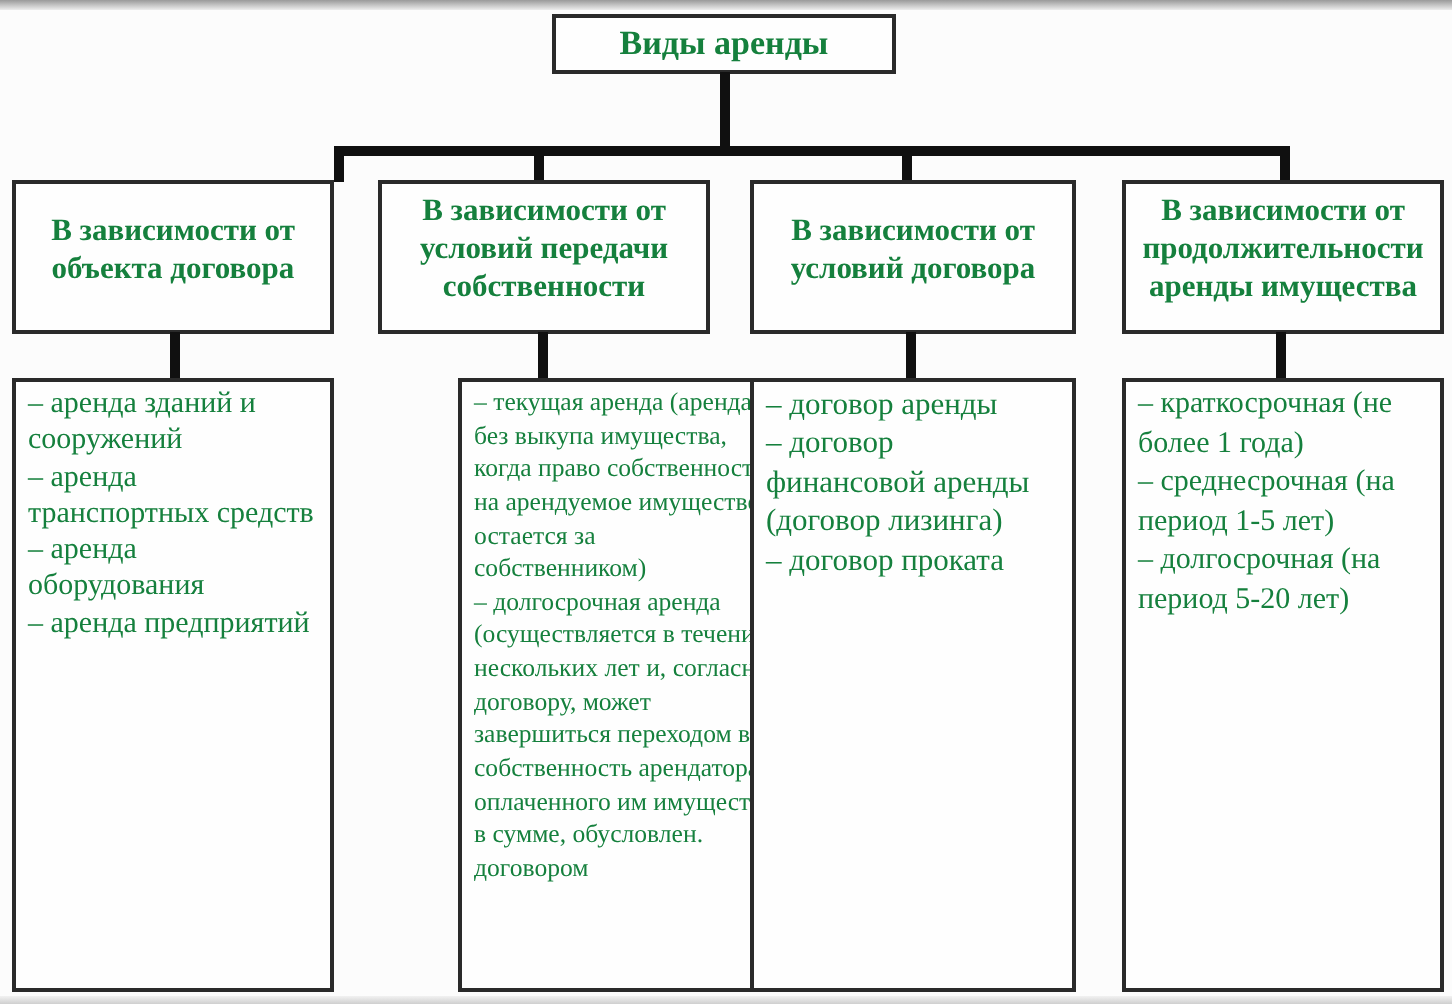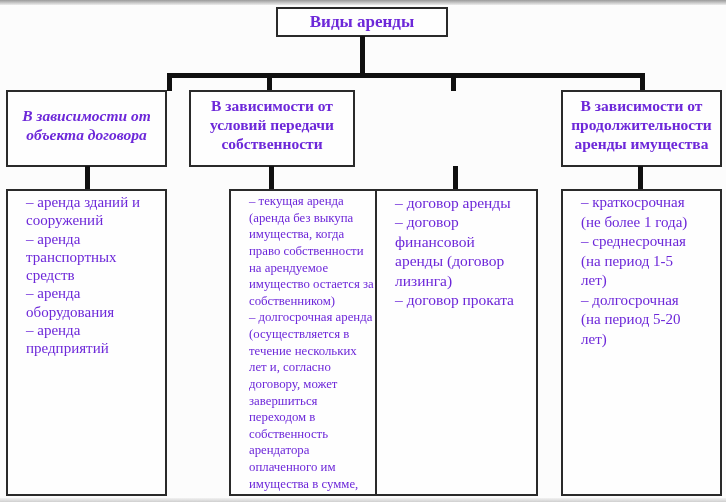--- a/index.html
+++ b/index.html
@@ -1,43 +1,43 @@
 <!DOCTYPE html>
 <html><head>
 <meta charset="utf-8">
 <style>
   html,body{margin:0;padding:0;}
   body{background:#ffffff;font-family:"Liberation Serif","DejaVu Serif",serif;}
   .stage{
     position:relative;width:726px;height:502px;background:#fcfcfc;overflow:hidden;
-    color:#6d28d9;
+    color:#15803d;
   }
   .edge-top{position:absolute;left:0;top:0;width:726px;height:5px;
     background:linear-gradient(#9a9a9a,#ededed);}
   .edge-bottom{position:absolute;left:0;bottom:0;width:726px;height:4px;
     background:linear-gradient(#f2f2f2,#cfcfcf);}
   .box{
     position:absolute;background:#fefefe;border:2px solid #2a2a2a;
     box-sizing:border-box;
   }
   .title-box{
     left:276px;top:7px;width:172px;height:30px;
     display:flex;align-items:center;justify-content:center;
     font-weight:bold;font-size:17px;
   }
   .conn{position:absolute;background:#101010;}
   .cat{
     top:90px;height:77px;text-align:center;font-weight:bold;font-size:15.5px;
     line-height:1.24;padding:3px 2px;
   }
-  .cat.pad-mid{padding-top:14px;font-style:italic;}
+  .cat.pad-mid{padding-top:14px;}
   .cat.pad-top{padding-top:4px;}
   .items{
     top:189px;height:307px;font-size:15px;line-height:1.22;
-    padding:2px 18px;overflow:hidden;
+    padding:2px 6px;overflow:hidden;
   }
   .items .li{margin:0;}
   .items-2{font-size:12.8px;line-height:1.3;margin-left:40px;}
   .items-3{font-size:15.5px;line-height:1.25;}
   .items-4{font-size:15px;line-height:1.3;}
   .c1{left:6px;width:161px;}
   .c2{left:189px;width:166px;}
   .c3{left:375px;width:163px;}
   .c4{left:561px;width:161px;}
 </style>
@@ -58,20 +58,23 @@
   <div class="conn" style="left:167px;top:73px;width:5px;height:18px;"></div>
   <div class="conn" style="left:267px;top:77px;width:5px;height:14px;"></div>
   <div class="conn" style="left:451px;top:77px;width:5px;height:14px;"></div>
   <div class="conn" style="left:640px;top:73px;width:5px;height:17px;"></div>
 
   <div class="box cat pad-mid c1">
     <span>В зависимости от объекта договора</span>
   </div>
   <div class="box cat pad-top c2">
     <span>В зависимости от условий передачи собственности</span>
+  </div>
+  <div class="box cat pad-mid c3">
+    <span>В зависимости от условий договора</span>
   </div>
   <div class="box cat pad-top c4">
     <span>В зависимости от продолжительности аренды имущества</span>
   </div>
 
   <div class="conn" style="left:85px;top:166px;width:5px;height:23px;"></div>
   <div class="conn" style="left:269px;top:166px;width:5px;height:23px;"></div>
   <div class="conn" style="left:453px;top:166px;width:5px;height:23px;"></div>
   <div class="conn" style="left:638px;top:166px;width:5px;height:23px;"></div>
 

